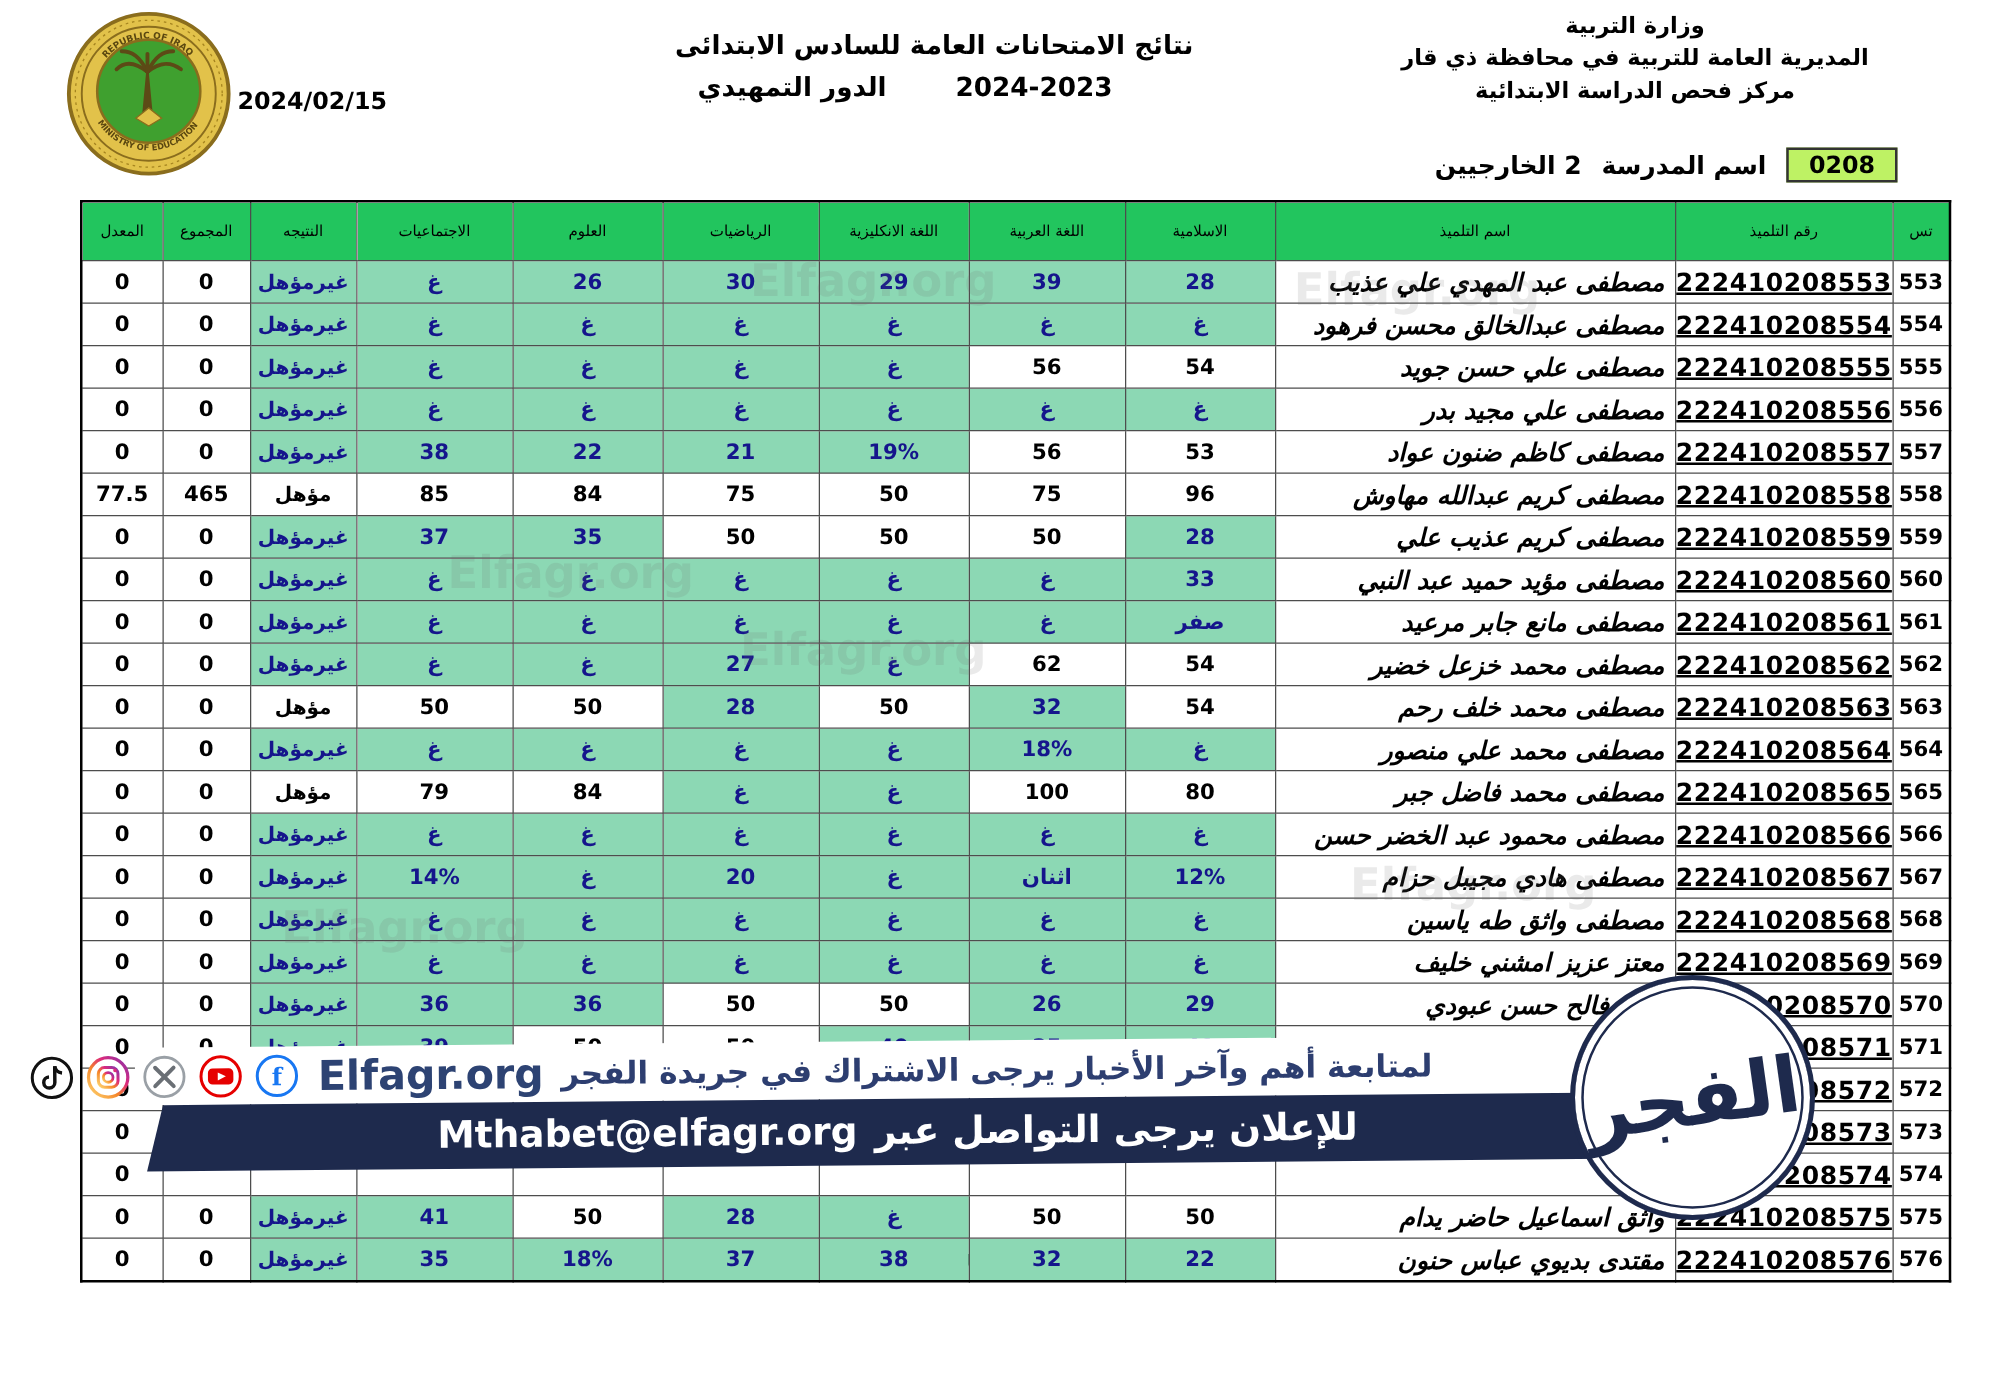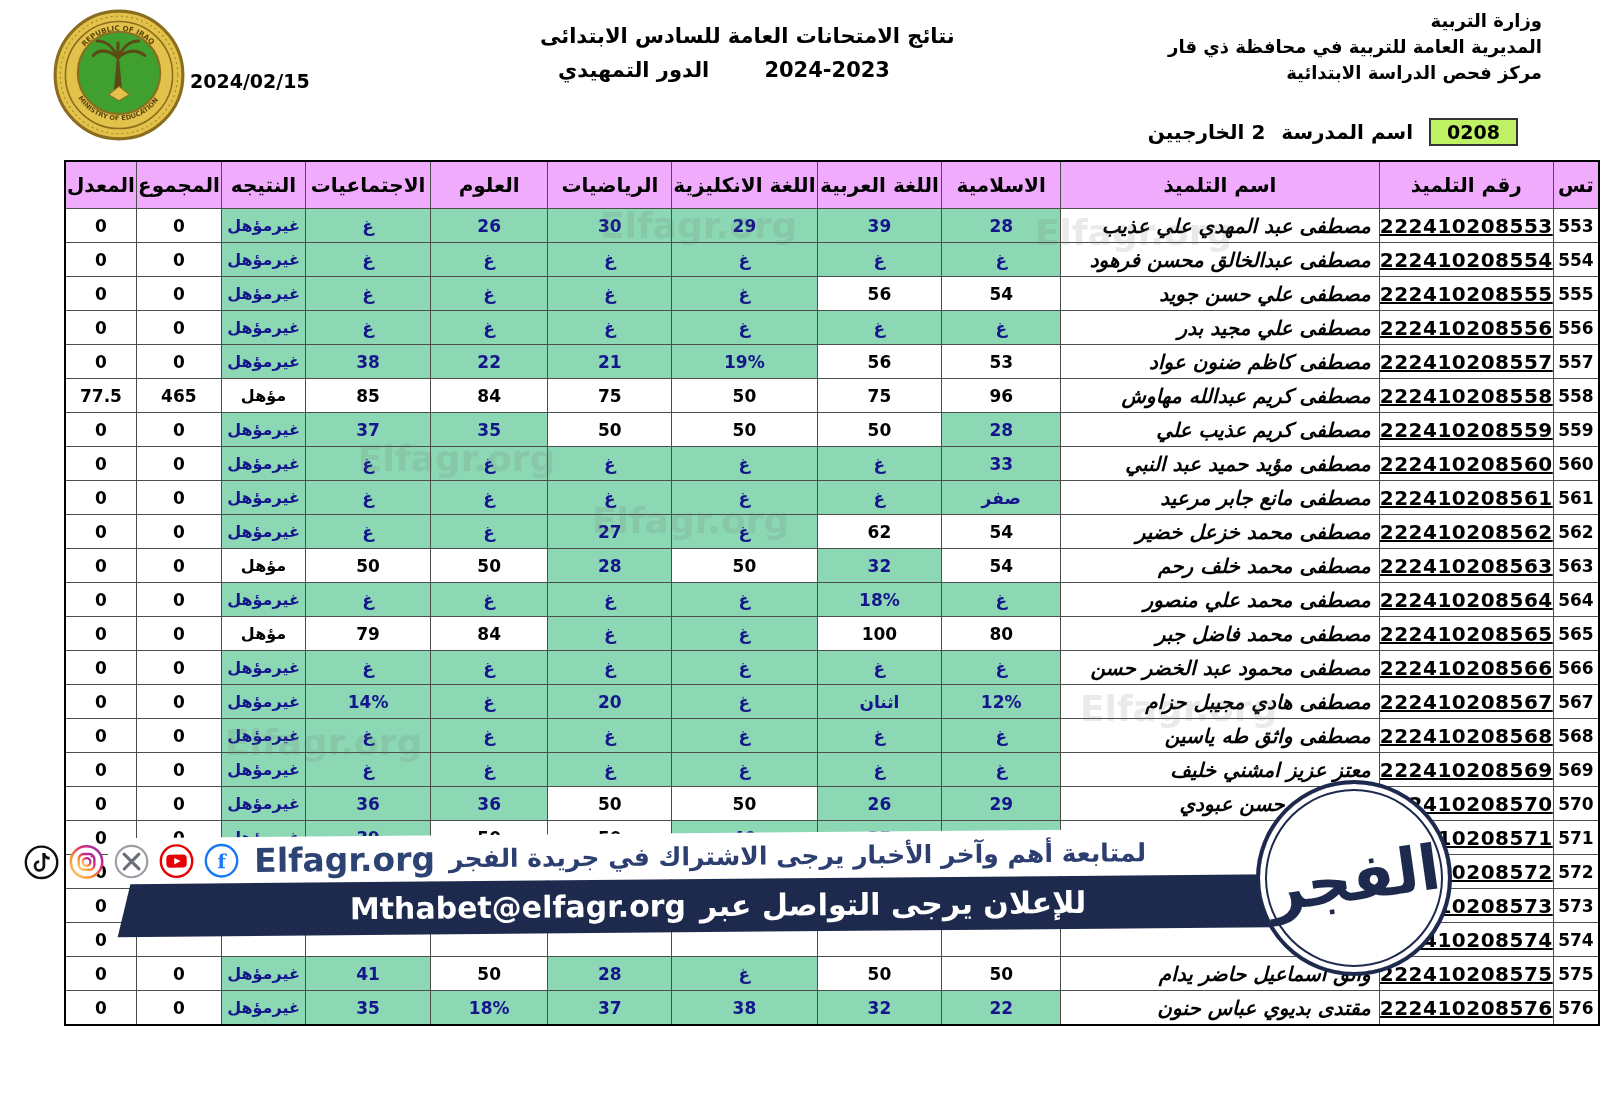--- a/index.html
+++ b/index.html
@@ -6,31 +6,31 @@
   body{
     width:1600px;height:1120px;position:relative;background:#ffffff;
     font-family:"DejaVu Sans","Liberation Sans",sans-serif;overflow:hidden;
   }
   
   .seal{position:absolute;left:52px;top:8px;width:134px;height:134px;}
   .date{position:absolute;left:190px;top:70px;font-size:19px;font-weight:bold;color:#000;}
   .center-title{position:absolute;left:540px;top:24px;width:380px;text-align:center;}
   .center-title .l1{font-size:21px;font-weight:bold;white-space:nowrap;}
   .center-title .l2{display:flex;justify-content:space-between;padding:10px 30px 0 18px;font-size:21px;font-weight:bold;}
-  .right-head{position:absolute;right:58px;top:8px;width:520px;text-align:right;font-size:18px;font-weight:bold;line-height:26px;}
+  .right-head{position:absolute;right:32px;top:8px;width:520px;text-align:center;font-size:18px;font-weight:bold;line-height:26px;}
   .school{position:absolute;right:82px;top:118px;display:flex;direction:rtl;align-items:center;font-weight:bold;font-size:20px;gap:16px;}
   .code-box{border:2px solid #333;padding:1px 16px;font-size:19px;background:#bef264;}
   
   table.results{
     position:absolute;left:64px;top:160px;table-layout:fixed;border-collapse:collapse;
     border:2px solid #000;z-index:1;
   }
   .results th{
-    background:#f0abfc;border:1px solid #4d4d4d;height:44px;
-    font-size:20px;font-weight:bold;color:#000;text-align:center;overflow:hidden;white-space:nowrap;
+    background:#22c55e;border:1px solid #4d4d4d;height:44px;
+    font-size:12px;font-weight:normal;color:#000;text-align:center;overflow:hidden;white-space:nowrap;
   }
   .results td{
     background:#fff;border:1px solid #4d4d4d;height:33px;padding:0;
     font-size:17px;font-weight:bold;color:#000;text-align:center;overflow:hidden;white-space:nowrap;
   }
   .results td.g{background:#8CD8B4;color:#15158C;}
   .results td.name{text-align:right;padding-right:8px;font-size:20px;direction:rtl;font-style:italic;}
   .results td.id{font-size:20px;letter-spacing:.5px;text-decoration:underline;}
   .results td.result{font-size:16px;}
   

